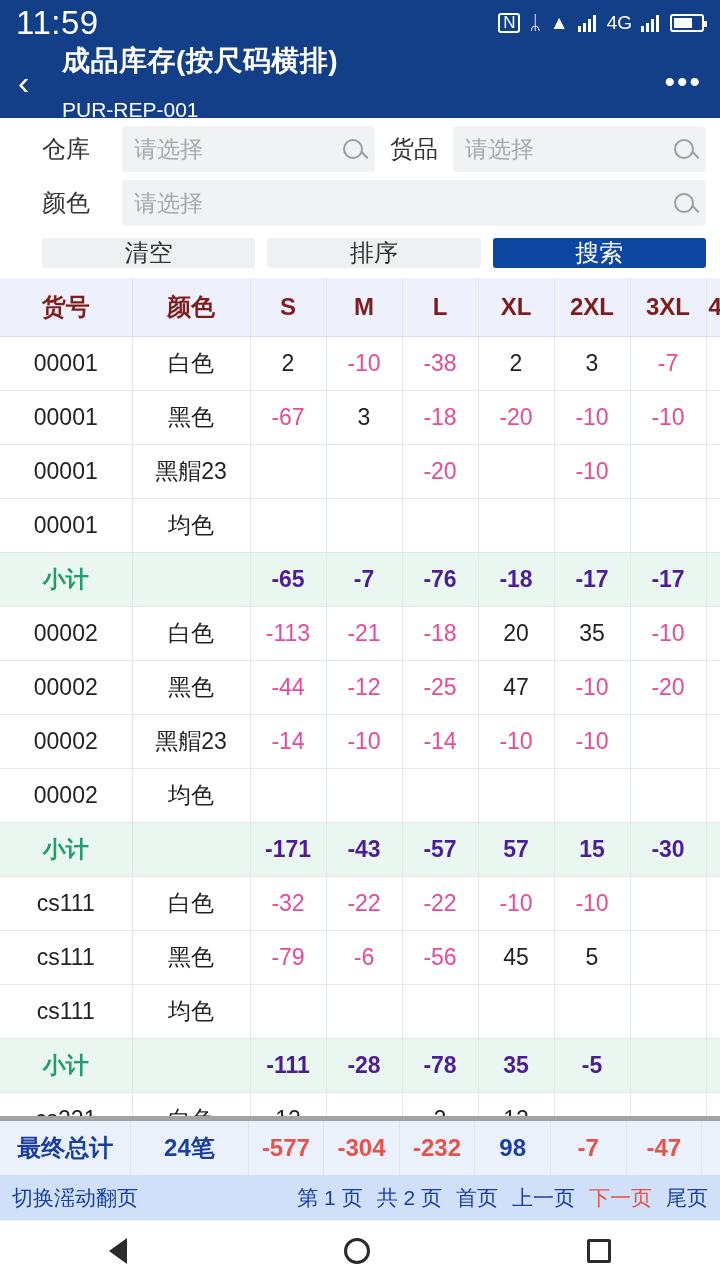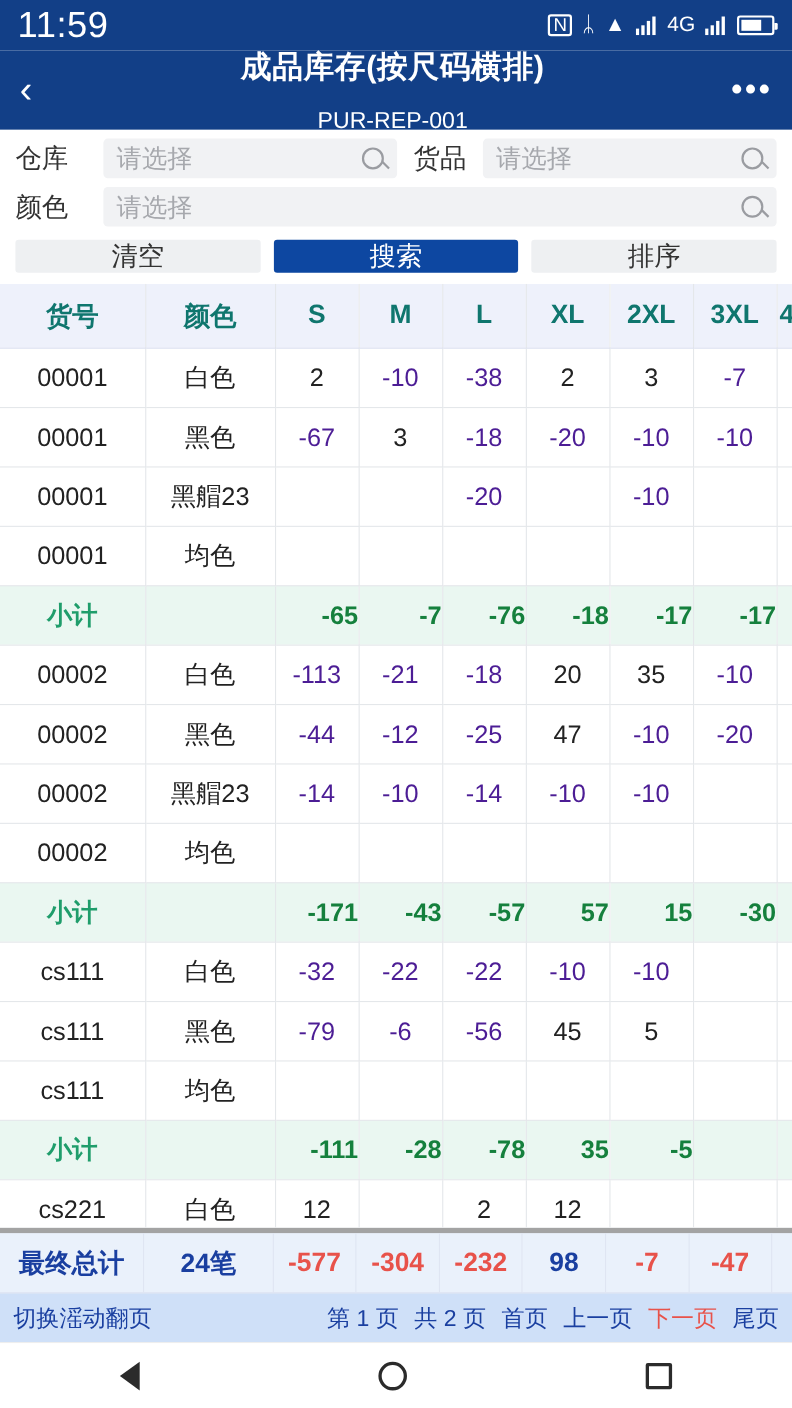--- a/index.html
+++ b/index.html
@@ -30,31 +30,31 @@
   }
   .batt .lvl { position: absolute; left: 2px; top: 2px; bottom: 2px; width: 60%; background: #fff; }
   .nfc { font-size: 17px; border: 2px solid #fff; border-radius: 3px; padding: 0 3px; line-height: 16px; }
 
   
   .titlebar {
     height: 72px; background: #123f87; color: #fff;
     display: flex; align-items: center; padding: 0 18px;
   }
   .back { font-size: 34px; width: 44px; line-height: 1; }
-  .titles { flex: 1; text-align: center; }
+  .titles { flex: 1; }
   .title-main { font-size: 28px; font-weight: bold; letter-spacing: 0.5px; }
   .title-sub { font-size: 21px; margin-top: 18px; }
   .more { font-size: 30px; width: 50px; text-align: right; letter-spacing: 2px; }
 
   
-  .filters { background: #fff; padding: 8px 0 0 0; }
+  .filters { background: #fff; padding: 8px 0 0 0; margin-left: 28px; }
   .frow { display: flex; align-items: center; padding: 0 14px 8px 14px; }
   .flabel { width: 80px; font-size: 24px; color: #333; }
   .fbox {
-    flex: 1; height: 36px; background: #f1f2f4; border-radius: 4px;
+    flex: 1; height: 46px; background: #f1f2f4; border-radius: 4px;
     display: flex; align-items: center; padding: 0 12px; position: relative;
   }
   .fbox .ph { color: #a6a8ad; font-size: 23px; flex: 1; }
   .mag {
     width: 20px; height: 20px; border: 2px solid #9a9ca1; border-radius: 50%;
     position: relative; display: inline-block; flex: none;
   }
   .mag::after {
     content: ""; position: absolute; width: 9px; height: 2px; background: #9a9ca1;
     transform: rotate(45deg); right: -8px; bottom: 1px;
@@ -70,32 +70,32 @@
 
   
   .tablewrap { flex: 1; overflow: hidden; position: relative; background: #fff; }
   table { border-collapse: collapse; width: 100%; table-layout: fixed; }
   th, td {
     font-size: 23px; text-align: center; height: 54px;
     border-bottom: 1px solid #e4e7ea; border-right: 1px solid #e4e7ea;
     color: #222; overflow: hidden; white-space: nowrap;
   }
   thead th {
-    background: #eef1fb; color: #0f766e; font-weight: bold; font-size: 24px; height: 58px;
+    background: #eef1fb; color: #7f1d1d; font-weight: bold; font-size: 24px; height: 58px;
     border-bottom: 1px solid #d9dff0;
   }
   .c-code { width: 132px; }
   .c-color { width: 118px; }
   .c-sz { width: 76px; }
   .c-cut { width: 18px; border-right: none; }
   tbody tr.subtotal td { background: #eaf7f1; color: #1f9d6b; font-weight: bold; }
   tbody tr.subtotal td.lbl { color: #1f9d6b; }
-  td.neg { color: #4c1d95; }
+  td.neg { color: #ec4899; }
   td.pos { color: #222; }
-  tbody tr.subtotal td.neg, tbody tr.subtotal td.pos { color: #15803d; text-align: right; }
+  tbody tr.subtotal td.neg, tbody tr.subtotal td.pos { color: #4c1d95; }
 
   
   .totalrow {
     display: flex; background: #eaf1fb; border-top: 5px solid #a3a3a3; border-bottom: 1px solid #d5dced;
   }
   .totalrow .cell {
     font-size: 24px; font-weight: bold; height: 54px; display: flex; align-items: center;
     justify-content: center; border-right: 1px solid #dfe5f2; color: #1a3fa0;
   }
   .totalrow .cell.neg { color: #e8524a; }
@@ -183,22 +183,22 @@
     </div>
     <div class="frow">
       <div class="flabel">颜色</div>
       <div class="fbox">
         <span class="ph">请选择</span>
         <span class="mag"></span>
       </div>
     </div>
     <div class="btnrow">
       <div class="btn">清空</div>
+      <div class="btn">排序</div>
       <div class="btn primary">搜索</div>
-      <div class="btn">排序</div>
     </div>
   </div>
 
   <div class="tablewrap">
     <table>
       <thead>
         <tr>
           <th class="c-code">货号</th>
           <th class="c-color">颜色</th>
           <th class="c-sz">S</th>

